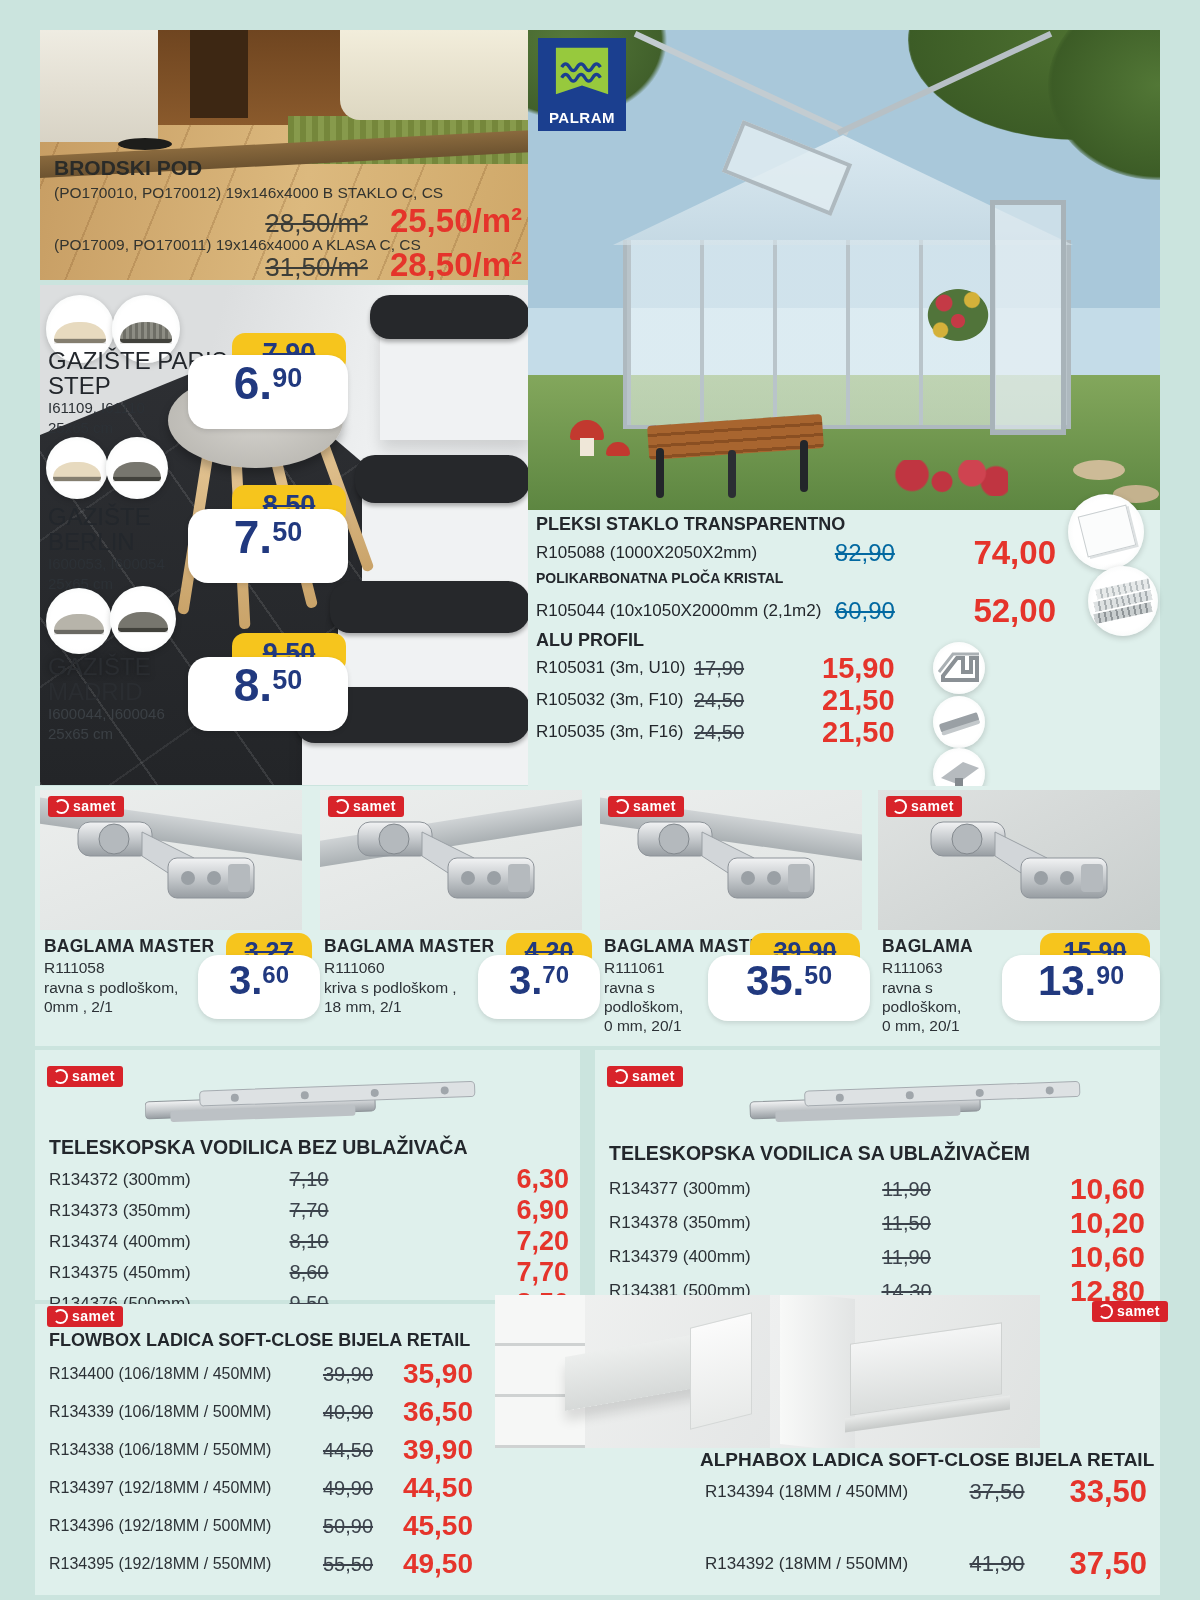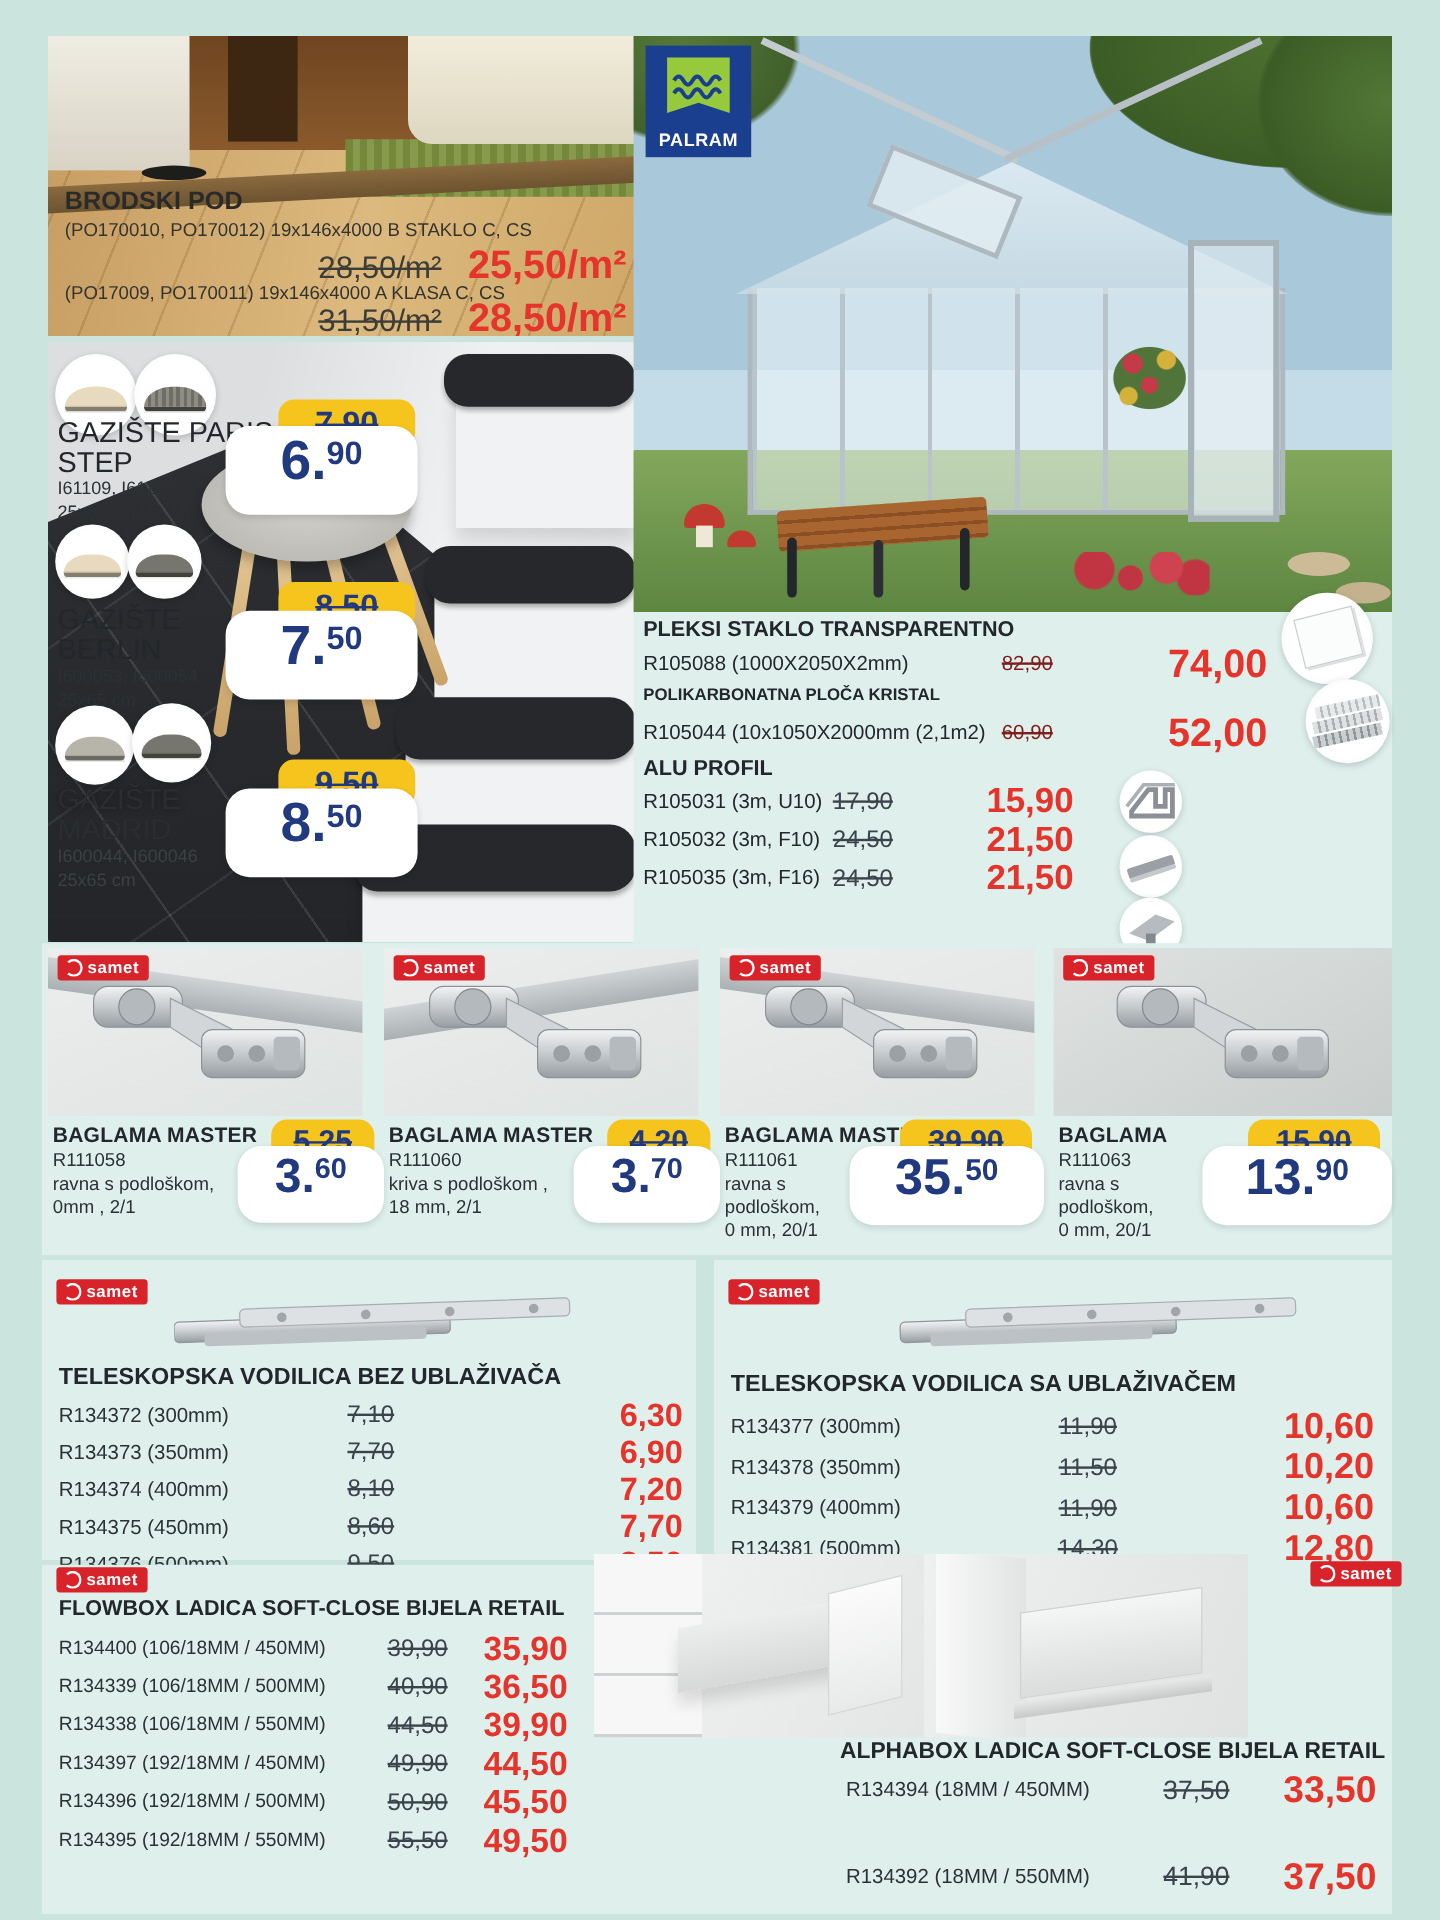--- a/index.html
+++ b/index.html
@@ -29,21 +29,21 @@
   .circle{position:absolute;background:radial-gradient(#ffffff 60%,#eef2f1);border-radius:50%;box-shadow:0 2px 6px rgba(0,0,0,.18);overflow:hidden}
   .mat{position:absolute;left:12%;right:12%;top:40%;height:24%;border-radius:50% 50% 4px 4px / 90% 90% 4px 4px}
   .mat::after{content:"";position:absolute;left:0;right:0;bottom:-5px;height:6px;background:#55565220}
   .m-beige{background:#e7dabf;border-bottom:4px solid #8b8474}
   .m-gray{background:#b7b4aa;border-bottom:4px solid #6d6c66}
   .m-dark{background:#77766e;border-bottom:4px solid #3f3f3a}
   .m-tweed{background:repeating-linear-gradient(90deg,#8d8d84 0 3px,#6e6e66 3px 6px);border-bottom:4px solid #3f3f3a}
   
   .grow{display:flex;align-items:center;height:30px}
   .grow .c{width:300px;font-size:17px}
-  .grow .o{width:105px;font-size:17px;color:#7f1d1d}
+  .grow .o{width:105px;font-size:24px;color:#0369a1}
   .grow .n{margin-left:34px;font-size:33px}
   .arow{display:flex;align-items:center;height:32px}
   .arow .c{width:158px;font-size:17px}
   .arow .o{width:88px;font-size:20px;color:#3c434c}
   .arow .n{margin-left:40px;font-size:29px}
   
   .trow{display:flex;align-items:center}
   .trow .c{font-size:17px;color:#2c3136}
   .trow .o{font-size:20px;color:#3c434c;text-align:center}
   .trow .n{margin-left:auto;font-weight:800;color:#e5342b}
@@ -306,21 +306,21 @@
       <div class="samet" style="left:8px;top:6px">
           <span class="ring"></span>
           <span>samet</span>
         </div>
     </div>
     <div class="hname" style="top:146px">BAGLAMA MASTER</div>
     <div class="hline" style="top:169px">R111058</div>
     <div class="hline" style="top:189px">ravna s podloškom,</div>
     <div class="hline" style="top:208px">0mm , 2/1</div>
     <div class="ybadge" style="left:186px;top:143px;width:86px;height:37px;font-size:25px">
-        <span class="strike">5.25</span>
+        <span class="strike">3.27</span>
       </div>
     <div class="wbadge" style="left:158px;top:165px;width:122px;height:64px">
         <span class="main" style="font-size:40px">3.</span>
         <span class="sup" style="font-size:24px;top:6px">60</span>
       </div>
   </div>
 
   
   <div class="hcard" style="left:320px;width:262px">
     <div class="hphoto">
@@ -472,21 +472,21 @@
 
   
   <div class="panel" style="left:35px;top:1304px;width:1125px;height:291px"></div>
 
   
   <div class="samet" style="left:47px;top:1306px">
       <span class="ring"></span>
       <span>samet</span>
     </div>
   <div class="abs bold" style="left:49px;top:1330px;font-size:18px">FLOWBOX LADICA SOFT-CLOSE BIJELA RETAIL</div>
-  <div class="abs" style="left:49px;top:1358px;width:424px;display:flex;flex-direction:column;height:222px">
+  <div class="abs" style="left:49px;top:1358px;width:424px;display:flex;flex-direction:column;justify-content:space-between;height:222px">
     <div class="trow">
         <span class="c" style="width:258px;font-size:16px">R134400 (106/18MM / 450MM)</span>
         <span class="o strike" style="width:82px">39,90</span>
         <span class="n" style="font-size:28px">35,90</span>
       </div>
     <div class="trow">
         <span class="c" style="width:258px;font-size:16px">R134339 (106/18MM / 500MM)</span>
         <span class="o strike" style="width:82px">40,90</span>
         <span class="n" style="font-size:28px">36,50</span>
       </div>

